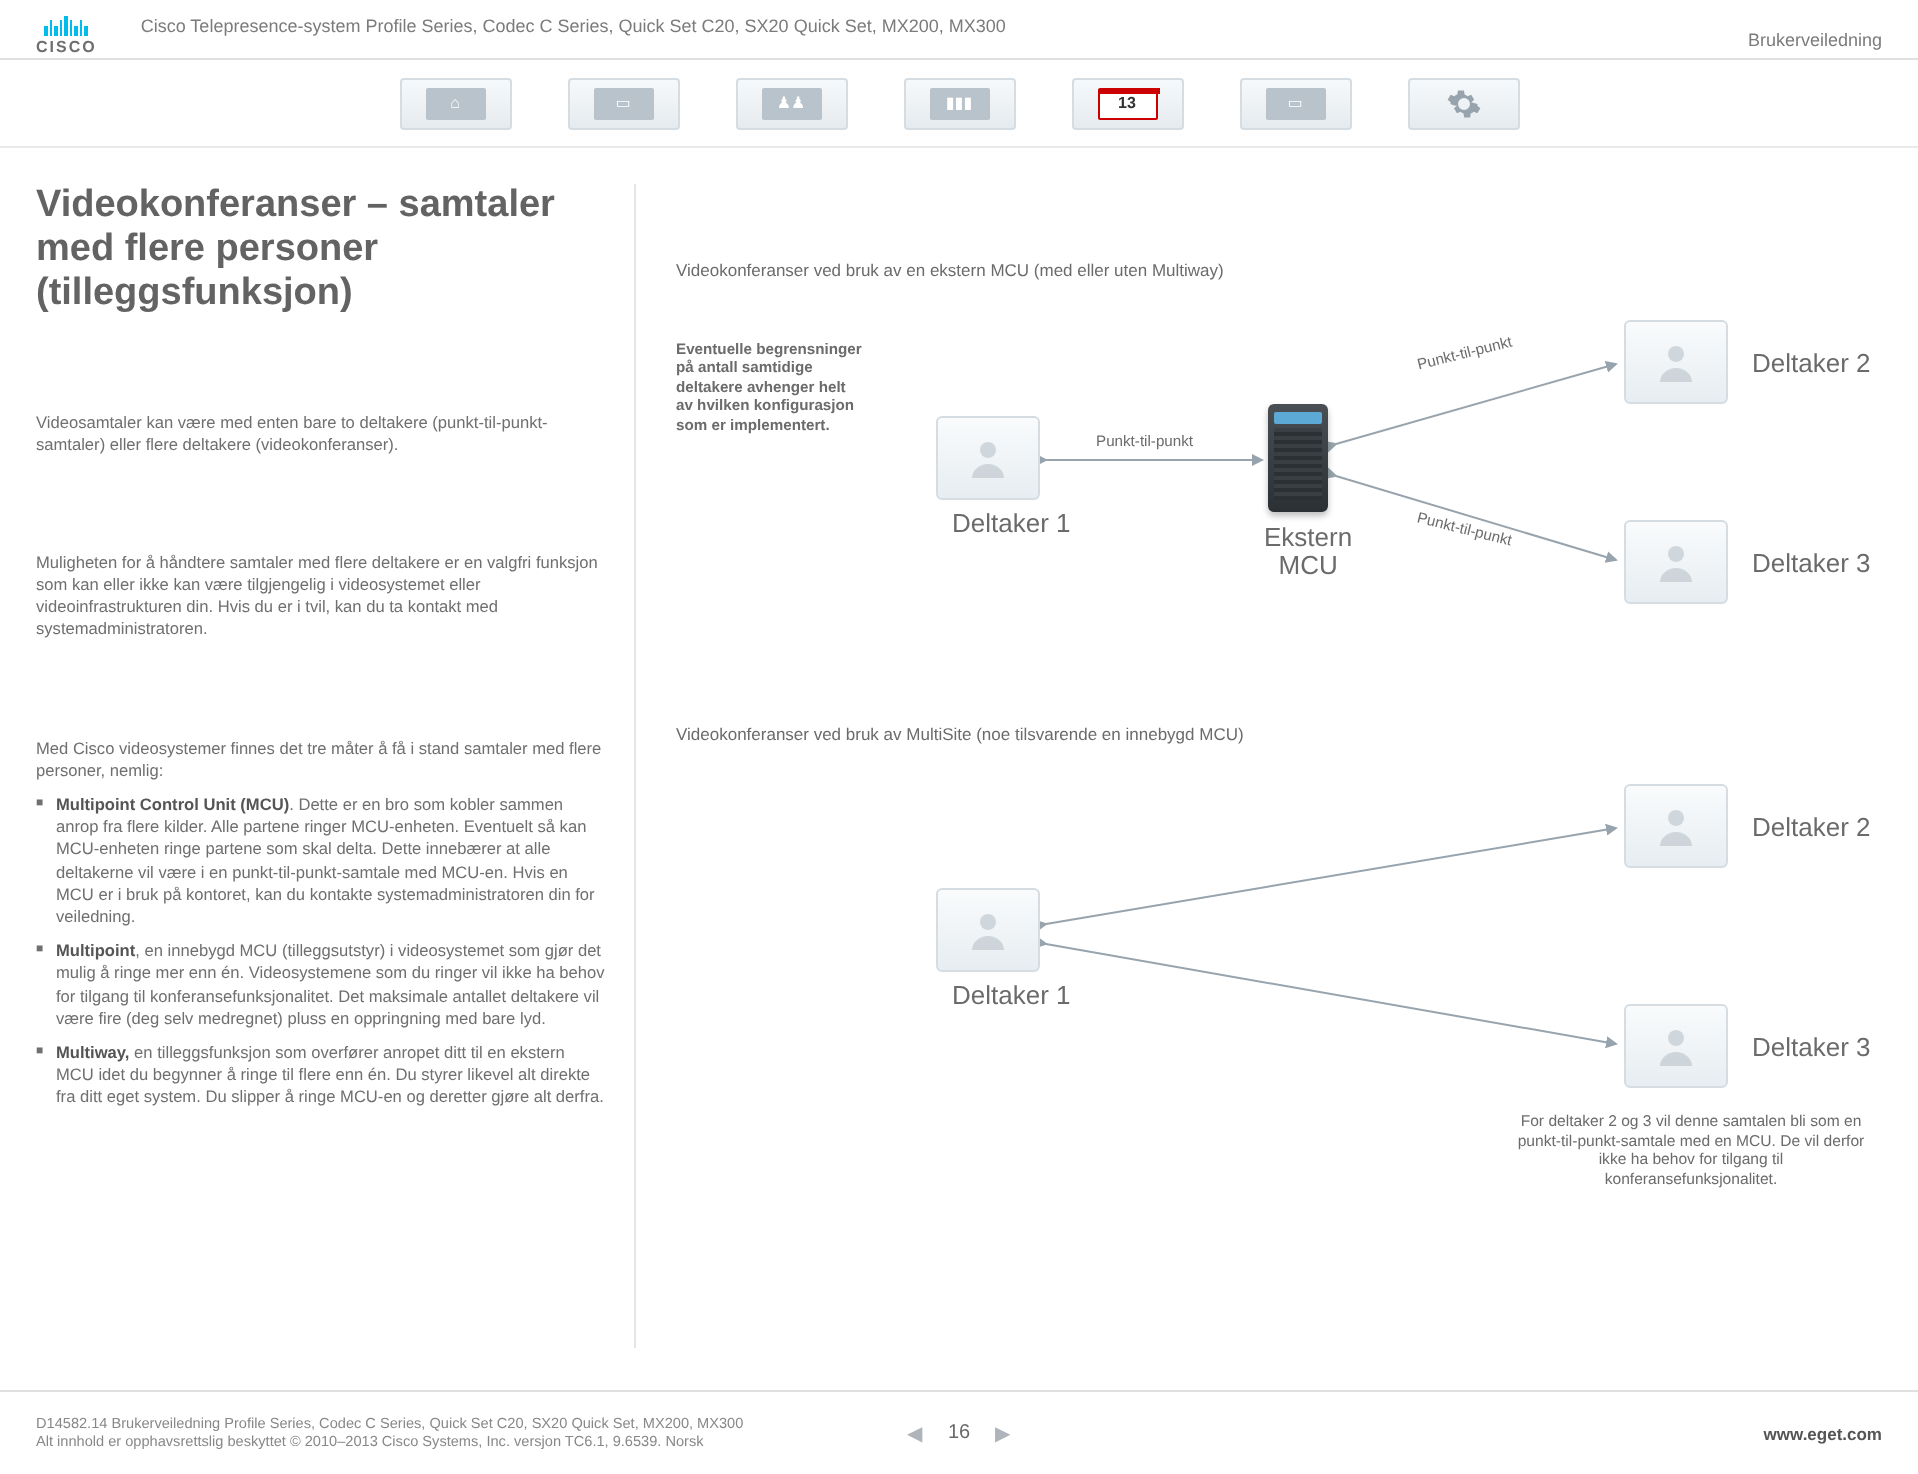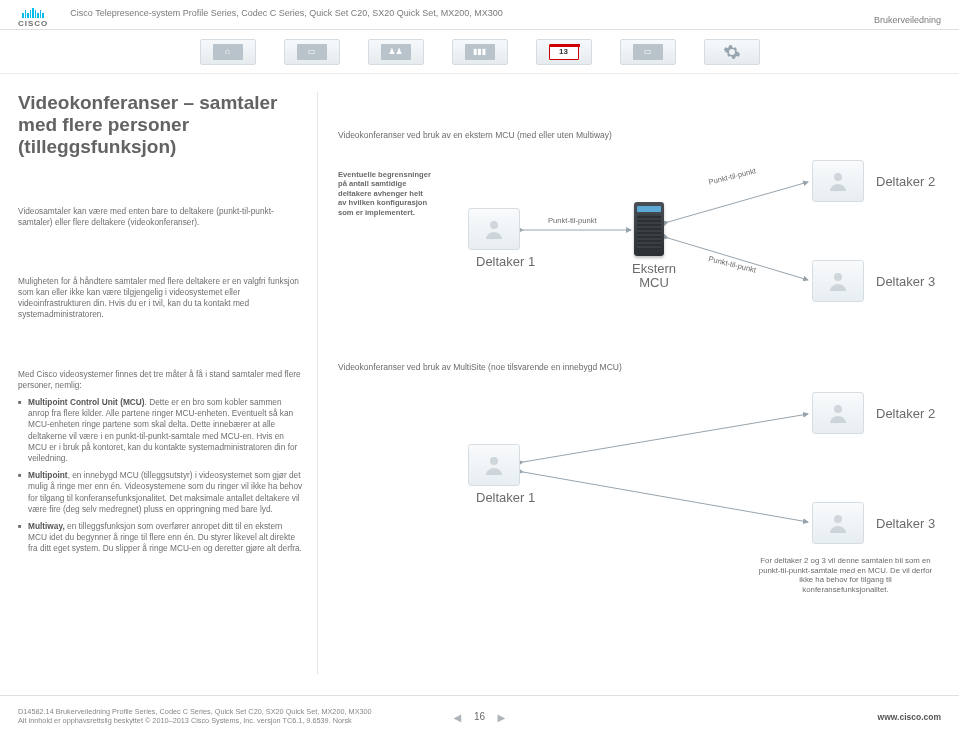--- a/index.html
+++ b/index.html
@@ -314,14 +314,14 @@
     </div>
   </div>
 </div>
 
 <div class="footer">
   <div class="fleft" style="white-space:pre-line">D14582.14 Brukerveiledning Profile Series, Codec C Series, Quick Set C20, SX20 Quick Set, MX200, MX300
 Alt innhold er opphavsrettslig beskyttet © 2010–2013 Cisco Systems, Inc. versjon TC6.1, 9.6539. Norsk</div>
   <div class="pageprev">◀</div>
   <div class="pagenum">16</div>
   <div class="pagenext">▶</div>
-  <div class="fsite">www.cisco.com</div>
+  <div class="fsite">www.eget.com</div>
 </div>
 
 </body></html>

